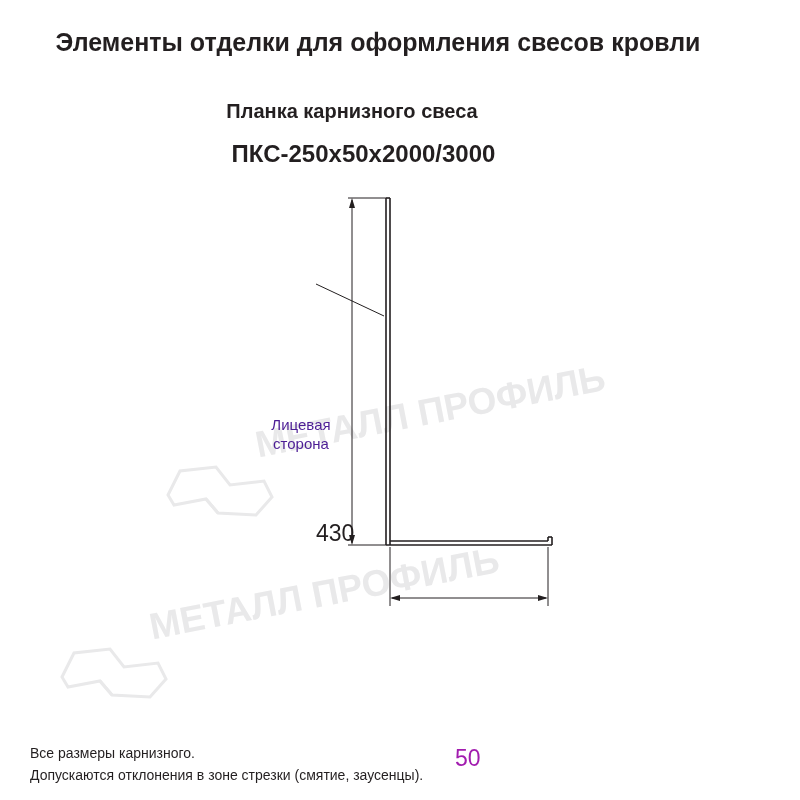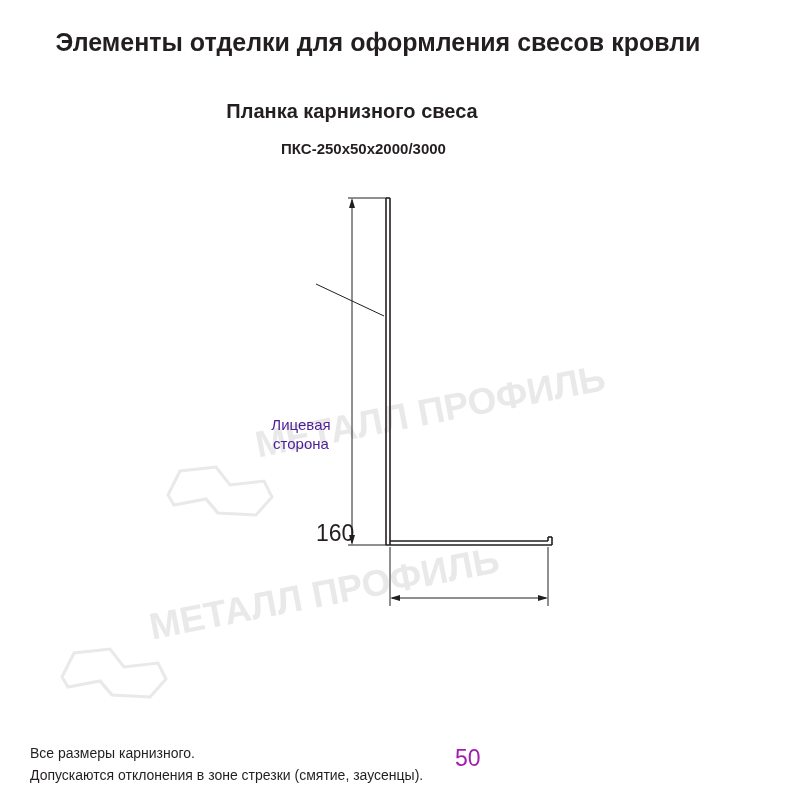--- a/index.html
+++ b/index.html
@@ -43,21 +43,21 @@
     font-weight: bold;
     color: #231f20;
   }
 
   .sub-title-2 {
     position: absolute;
     top: 140px;
     left: 0;
     width: 727px;
     text-align: center;
-    font-size: 15px;
+    font-size: 24px;
     font-weight: bold;
     color: #231f20;
   }
 
   .drawing {
     position: absolute;
     top: 170px;
     left: 0;
     width: 800px;
     height: 480px;
@@ -174,21 +174,21 @@
       <path d="M548,428 L538,425 L538,431 Z" fill="#231f20"></path>
 
       <line x1="316" y1="114" x2="384" y2="146" stroke="#231f20" stroke-width="1"></line>
     </svg>
 
     <div class="label-face">
       <span>Лицевая</span><br>
       <span>сторона</span>
     </div>
 
-    <div class="dim-250">160</div>
+    <div class="dim-250">430</div>
     <div class="dim-50">50</div>
   </div>
 
   <div class="footnotes">
     <div>Все размеры карнизного.</div>
     <div>Допускаются отклонения в зоне стрезки (смятие, заусенцы).</div>
   </div>
 
 </div>
 

